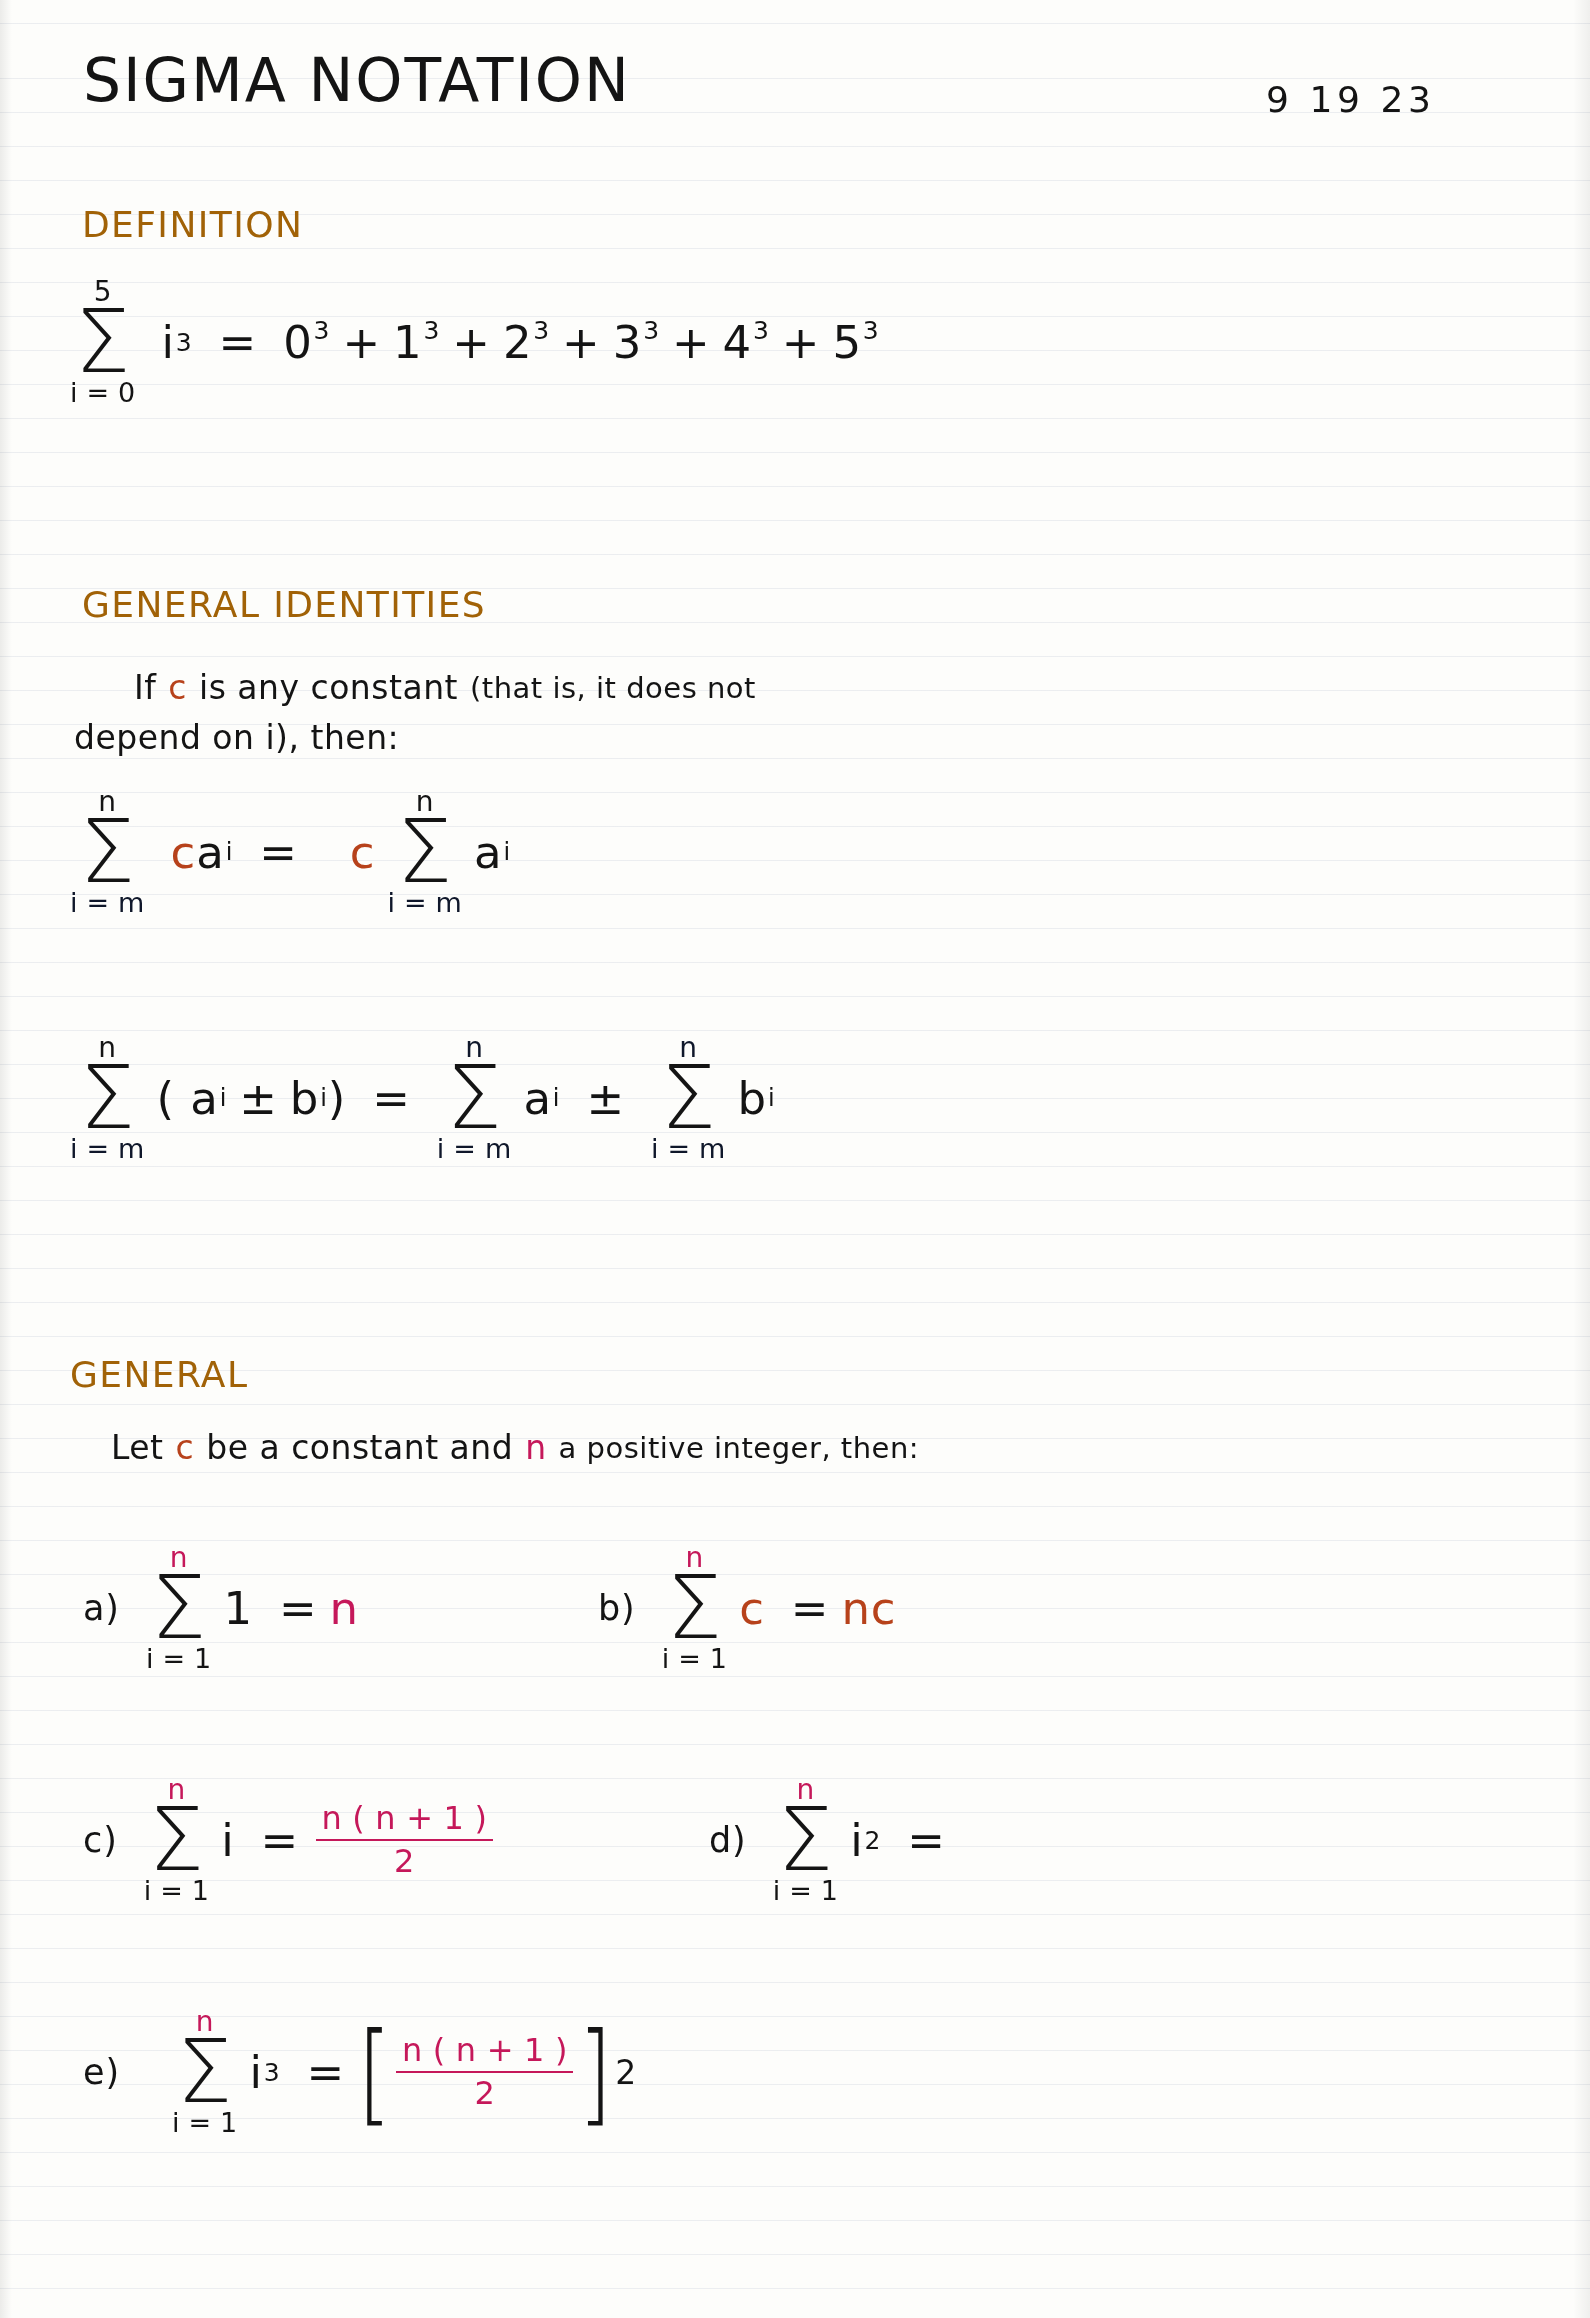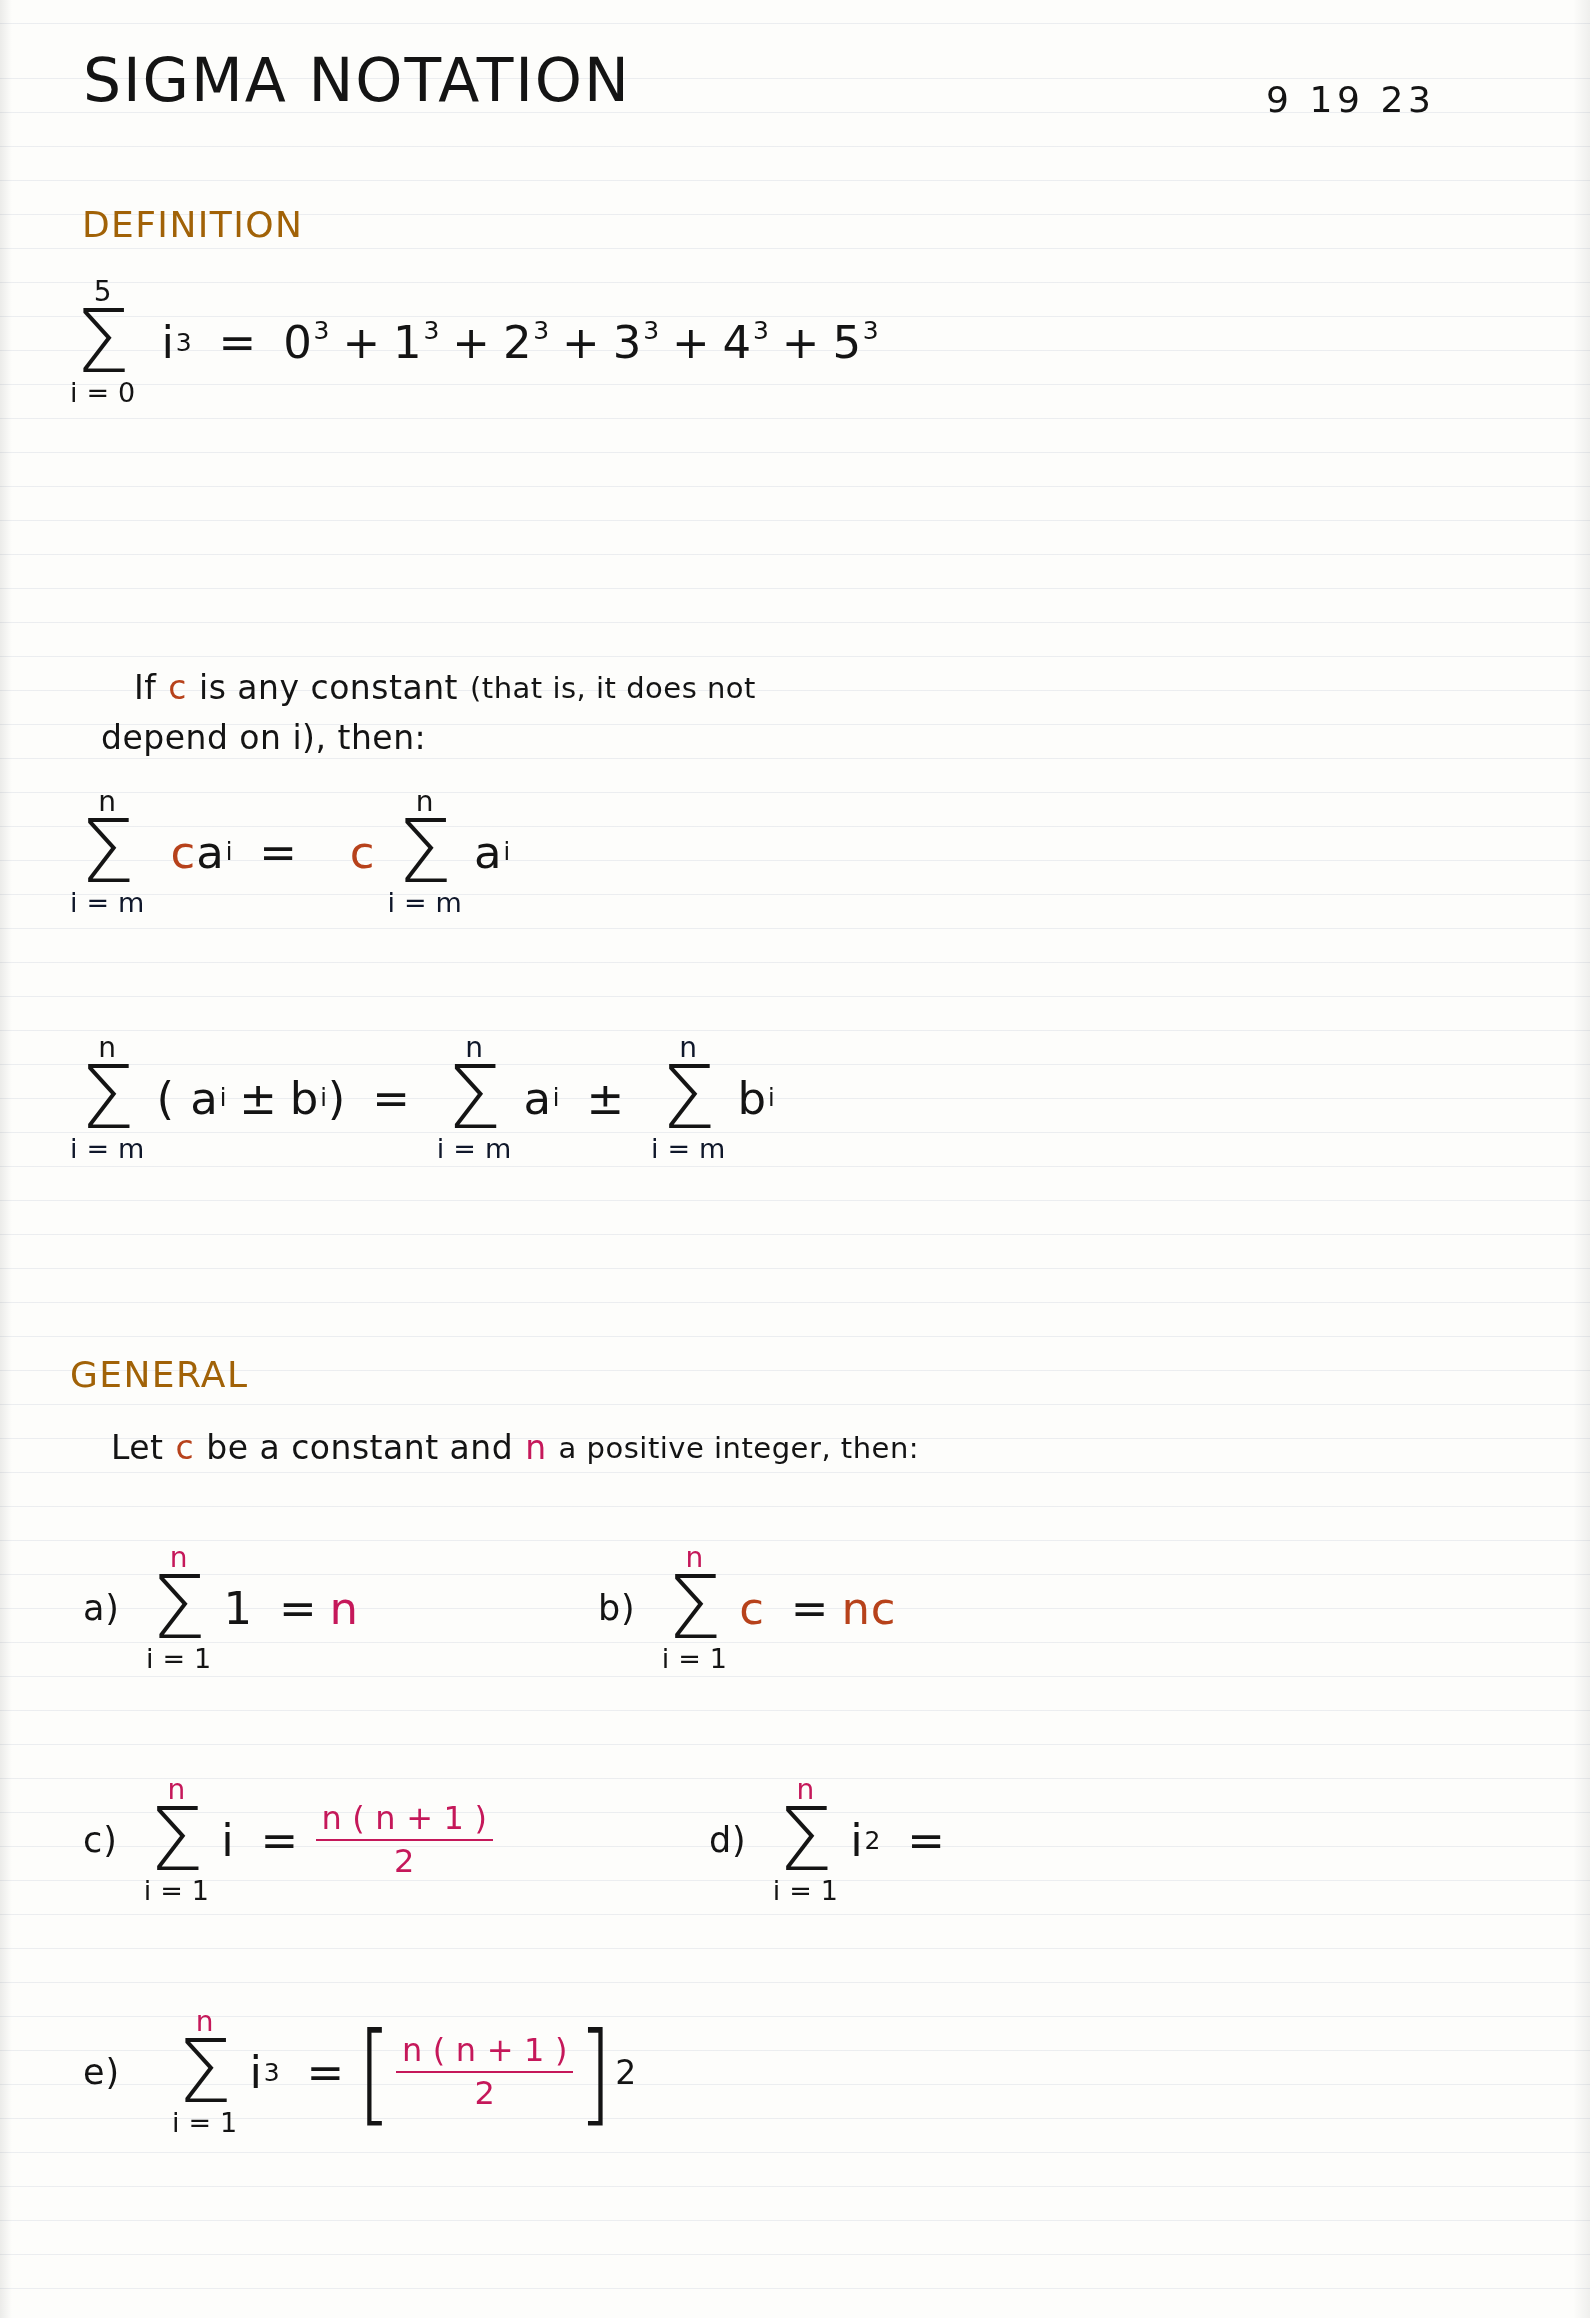--- a/index.html
+++ b/index.html
@@ -196,31 +196,34 @@
         <span class="sup">3</span>
     </span>
     <span class="sp-lg"></span>
     <span class="expr hand ink">=</span>
     <span class="sp-lg"></span>
     <span class="expr hand ink">
       <span>0<span class="sup">3</span></span><span class="sp">&nbsp;</span>+<span class="sp">&nbsp;</span><span>1<span class="sup">3</span></span><span class="sp">&nbsp;</span>+<span class="sp">&nbsp;</span><span>2<span class="sup">3</span></span><span class="sp">&nbsp;</span>+<span class="sp">&nbsp;</span><span>3<span class="sup">3</span></span><span class="sp">&nbsp;</span>+<span class="sp">&nbsp;</span><span>4<span class="sup">3</span></span><span class="sp">&nbsp;</span>+<span class="sp">&nbsp;</span><span>5<span class="sup">3</span></span>
     </span>
   </div>
 
+  <div class="abs hand blue heading" style="left:82px; top:584px;">
+    <span>GENERAL IDENTITIES</span>
+  </div>
 
   <div class="abs row hand ink body-txt" style="left:134px; top:668px;">
     <span>If</span>
     <span class="sp"></span>
     <span class="orange">c</span>
     <span class="sp"></span>
     <span>is any constant</span>
     <span class="sp"></span>
     <span class="body-txt small">(that is, it does not</span>
   </div>
-  <div class="abs hand ink body-txt" style="left:74px; top:718px;margin-left:27px;">
+  <div class="abs hand ink body-txt" style="left:74px; top:718px;">
     <span>depend on i), then:</span>
   </div>
 
   <div class="abs row" style="left:70px; top:788px;">
     <span class="sigma-block hand ink">
       <span class="sigma-top">n</span>
       <span class="sigma-glyph">Σ</span>
       <span class="sigma-bot green">i = m</span>
     </span>
     <span class="sp-lg"></span>

